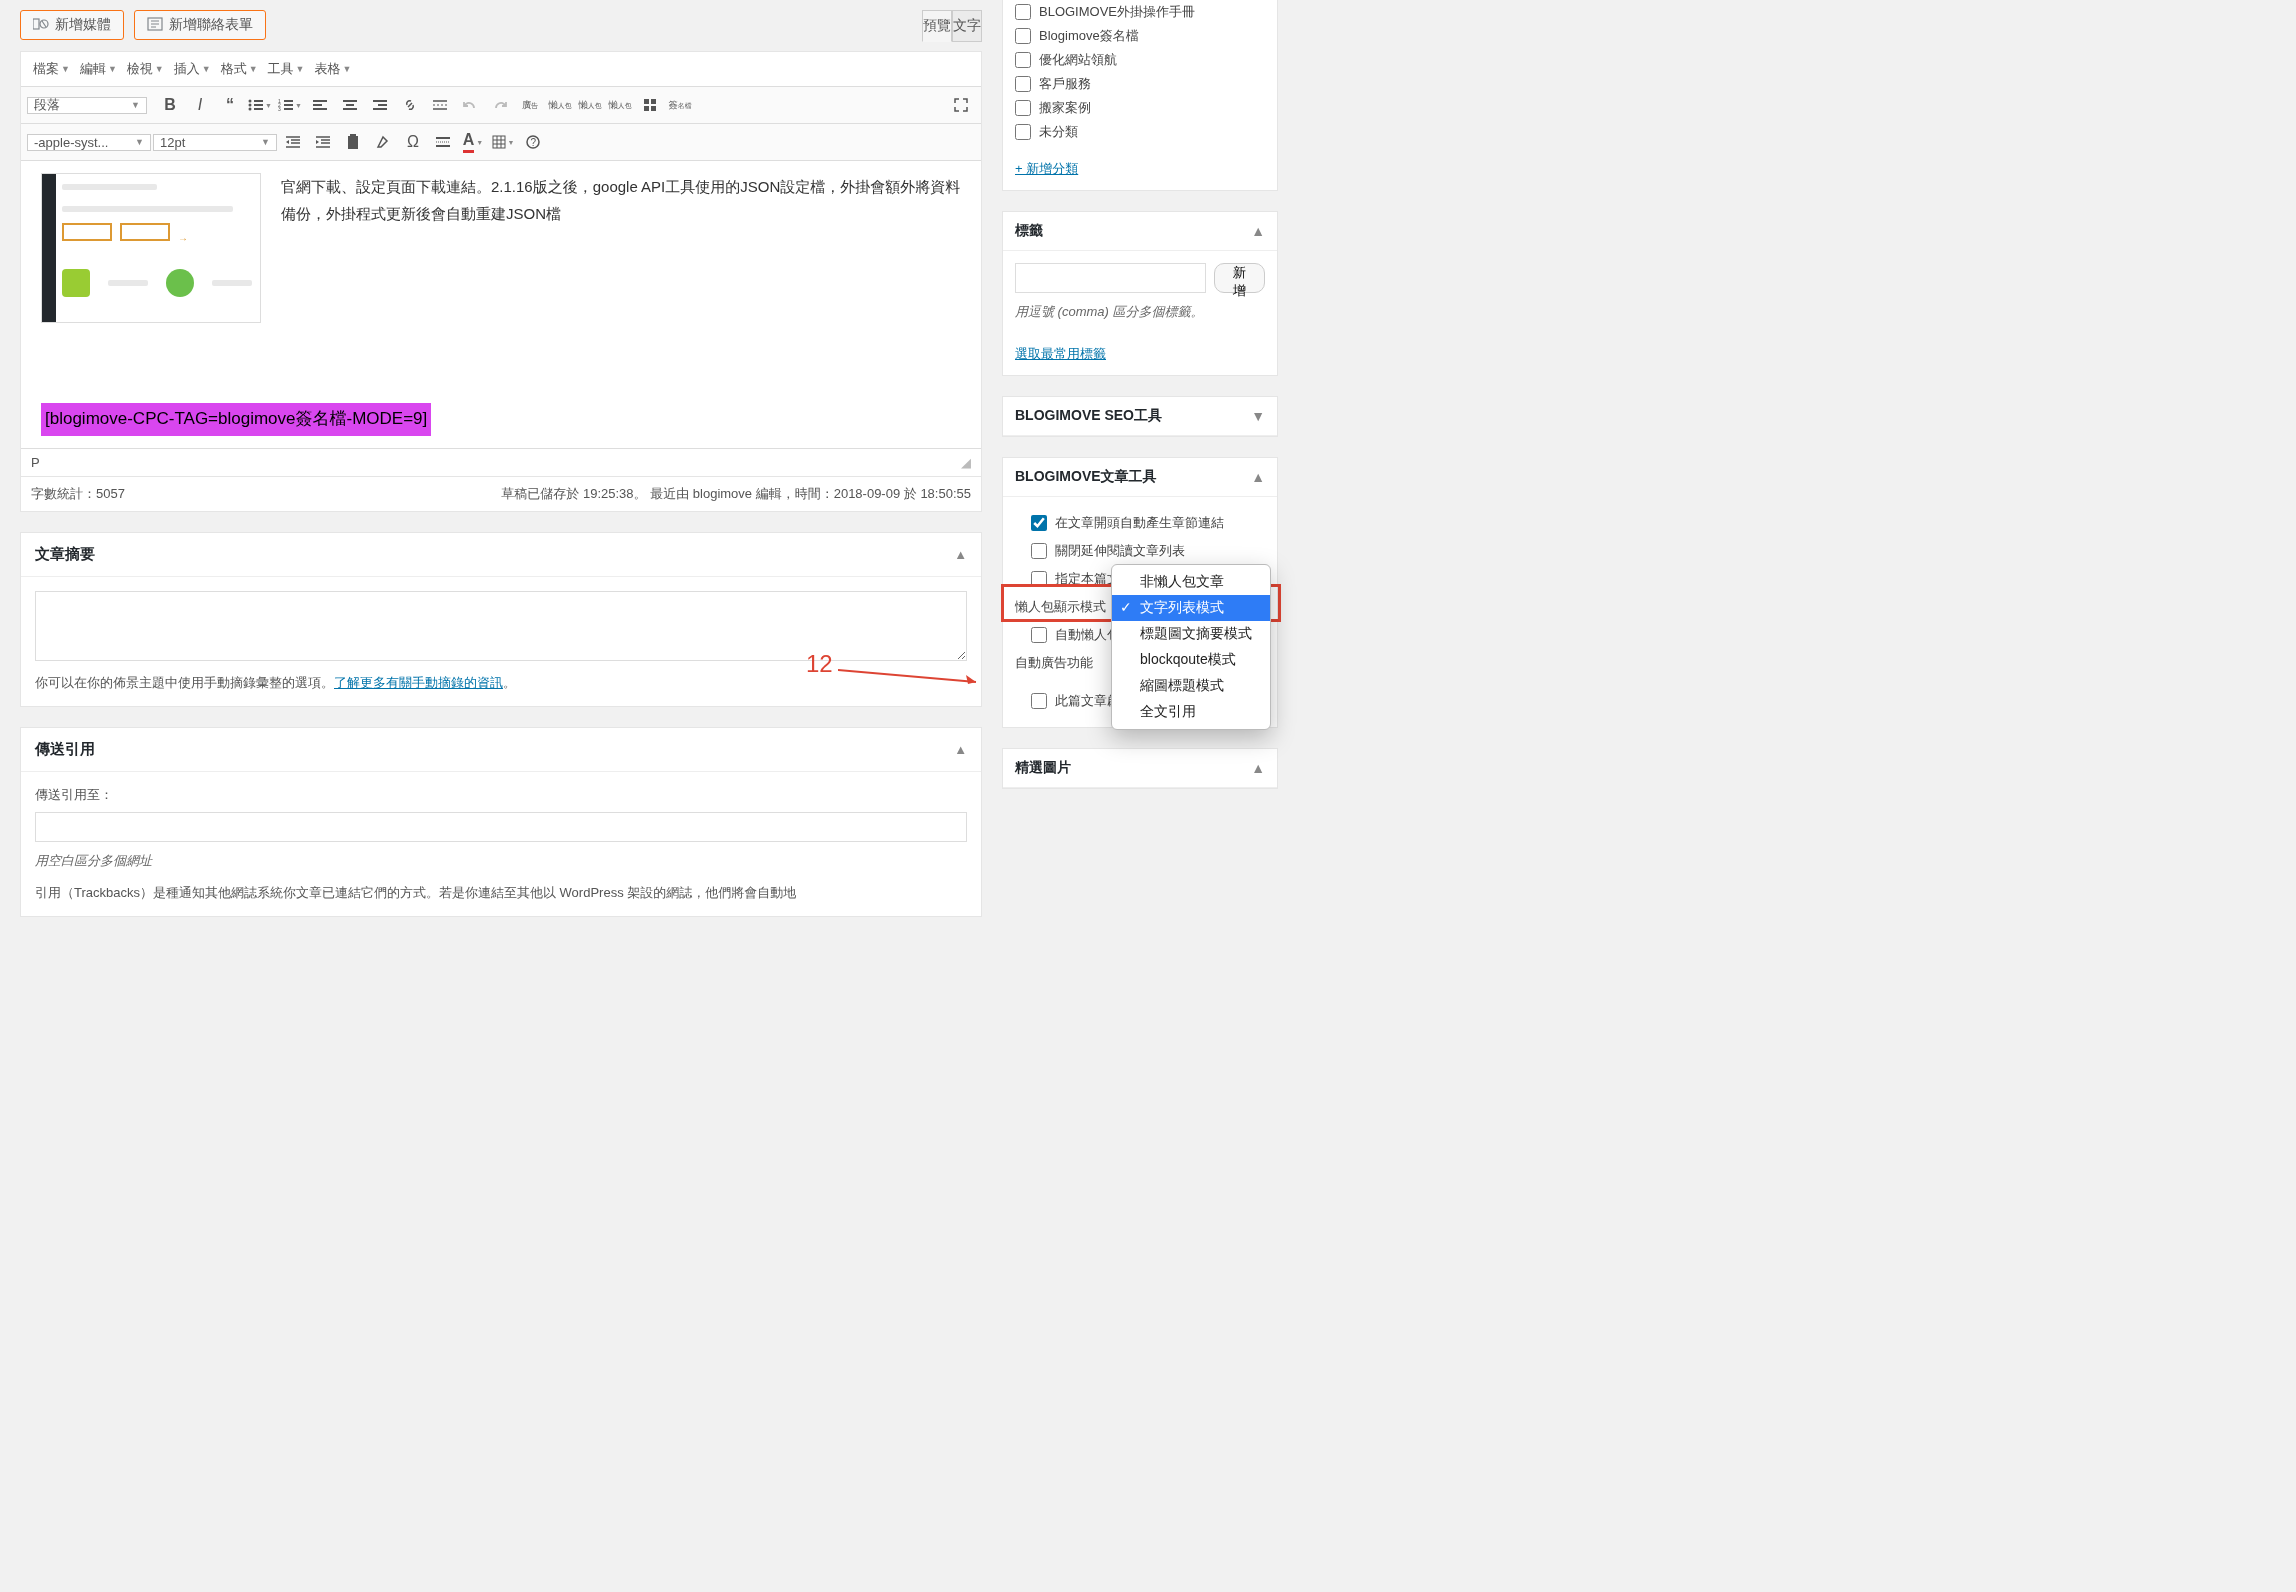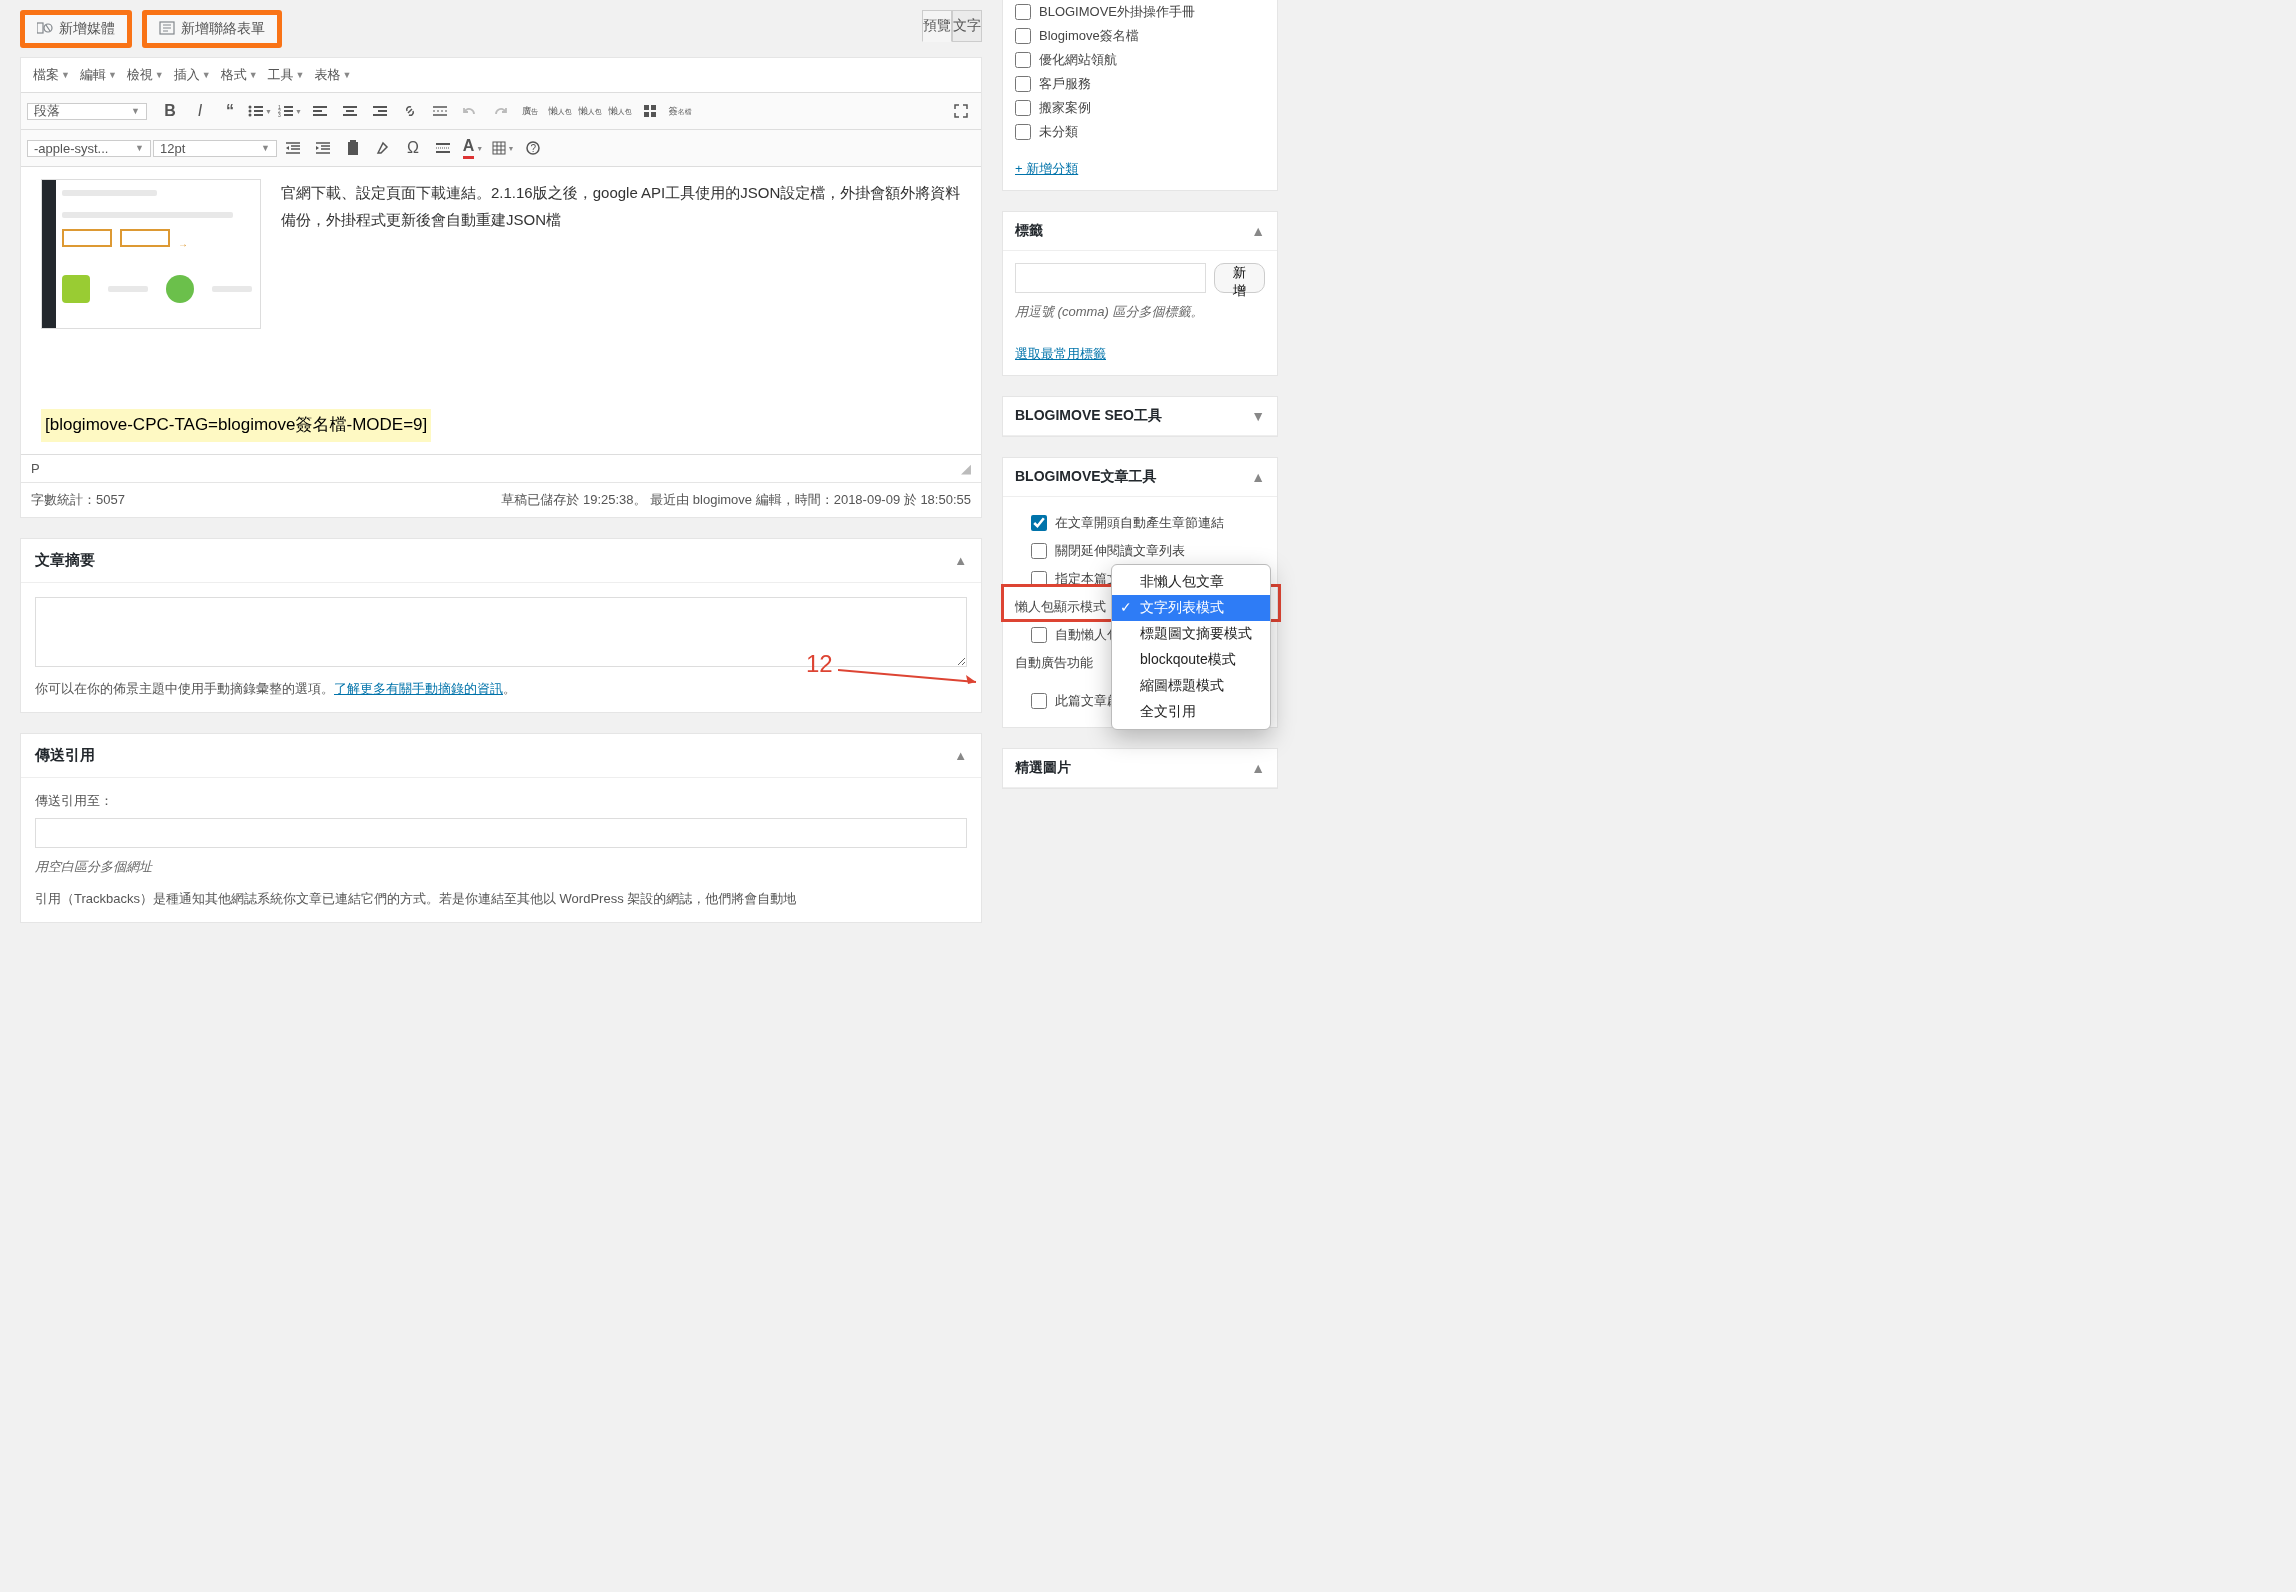--- a/index.html
+++ b/index.html
@@ -2,21 +2,21 @@
 <html><head>
 <meta charset="utf-8">
 <style>
 * { box-sizing: border-box; margin: 0; padding: 0; }
 body { font-family: -apple-system, "Helvetica Neue", Arial, sans-serif; font-size: 13px; background: #f1f1f1; color: #444; }
 .wrap { display: flex; padding: 0; }
 .main-col { flex: 1; padding: 0; max-width: 962px; }
 .side-col { width: 296px; padding-left: 20px; }
 
 .toolbar-row { padding: 10px 0; display: flex; justify-content: space-between; align-items: flex-start; }
-.btn { background: #f7f7f7; border: 5px solid #f97316; border-radius: 3px; padding: 5px 12px; font-size: 14px; cursor: pointer; color: #555; display: inline-flex; align-items: center; gap: 6px; }
+.btn { background: #f7f7f7; border: 1px solid #f97316; border-radius: 3px; padding: 5px 12px; font-size: 14px; cursor: pointer; color: #555; display: inline-flex; align-items: center; gap: 6px; }
 .editor-wrap { border: 1px solid #e5e5e5; background: #fff; }
 .tabs { display: flex; }
 .tab { border: 1px solid #ccc; padding: 6px 0; font-size: 14px; background: #ebebeb; cursor: pointer; color: #555; font-family: Liberation Mono, monospace; }
 .tab.active { background: #f5f5f5; border-bottom-color: #f5f5f5; }
 
 .menubar { background: #fff; border-bottom: 1px solid #ddd; padding: 2px 8px; display: flex; gap: 2px; }
 .menu-item { padding: 6px 4px; font-size: 13px; cursor: pointer; color: #555; display: inline-flex; align-items: center; gap: 2px; }
 .menu-caret { font-size: 9px; color: #888; }
 
 .tb-row { background: #fafafa; border-bottom: 1px solid #ddd; padding: 4px 6px; display: flex; align-items: center; gap: 2px; flex-wrap: wrap; }
@@ -27,21 +27,21 @@
 
 .editor-body { padding: 12px 20px; min-height: 200px; background: #fff; font-size: 15px; line-height: 1.8; color: #333; }
 .editor-body .row1 { display: flex; gap: 20px; align-items: flex-start; }
 .thumb { width: 220px; height: 150px; background: #fff; border: 1px solid #ddd; position: relative; flex-shrink: 0; }
 .thumb-bar { width: 14px; height: 100%; background: #23282d; position: absolute; left: 0; top: 0; }
 .thumb-content { position: absolute; left: 20px; top: 10px; right: 8px; }
 .thumb-line { height: 6px; background: #e8e8e8; margin-bottom: 6px; border-radius: 2px; }
 .thumb-box { width: 50px; height: 18px; border: 2px solid #d93; display: inline-block; margin-right: 8px; }
 .thumb-badge { width: 28px; height: 28px; border-radius: 4px; display: inline-block; }
 
-.shortcode { margin-top: 40px; background: #fef9c3; display: inline-block; padding: 1px 4px; font-size: 17px; color: #000; text-align: center; }
+.shortcode { margin-top: 40px; background: #d946ef; display: inline-block; padding: 1px 4px; font-size: 17px; color: #000; text-align: center; }
 
 .statusbar { background: #fff; border-top: 1px solid #ddd; padding: 6px 10px; font-size: 13px; color: #555; display: flex; justify-content: space-between; }
 .wordcount { background: #fff; border: 1px solid #e5e5e5; border-top: none; padding: 8px 10px; font-size: 13px; color: #555; display: flex; justify-content: space-between; }
 
 .postbox { background: #fff; border: 1px solid #e5e5e5; margin-top: 20px; }
 .postbox-head { padding: 12px 14px; border-bottom: 1px solid #eee; display: flex; justify-content: space-between; align-items: center; cursor: pointer; }
 .postbox-head h2 { font-size: 15px; font-weight: bold; color: #23282d; }
 .postbox-body { padding: 14px; font-size: 13px; color: #555; }
 .postbox-body textarea { width: 100%; height: 70px; border: 1px solid #ddd; padding: 6px; font-size: 13px; margin-bottom: 10px; }
 .postbox-body input[type=text] { width: 100%; height: 30px; border: 1px solid #ddd; padding: 0 6px; font-size: 13px; }

